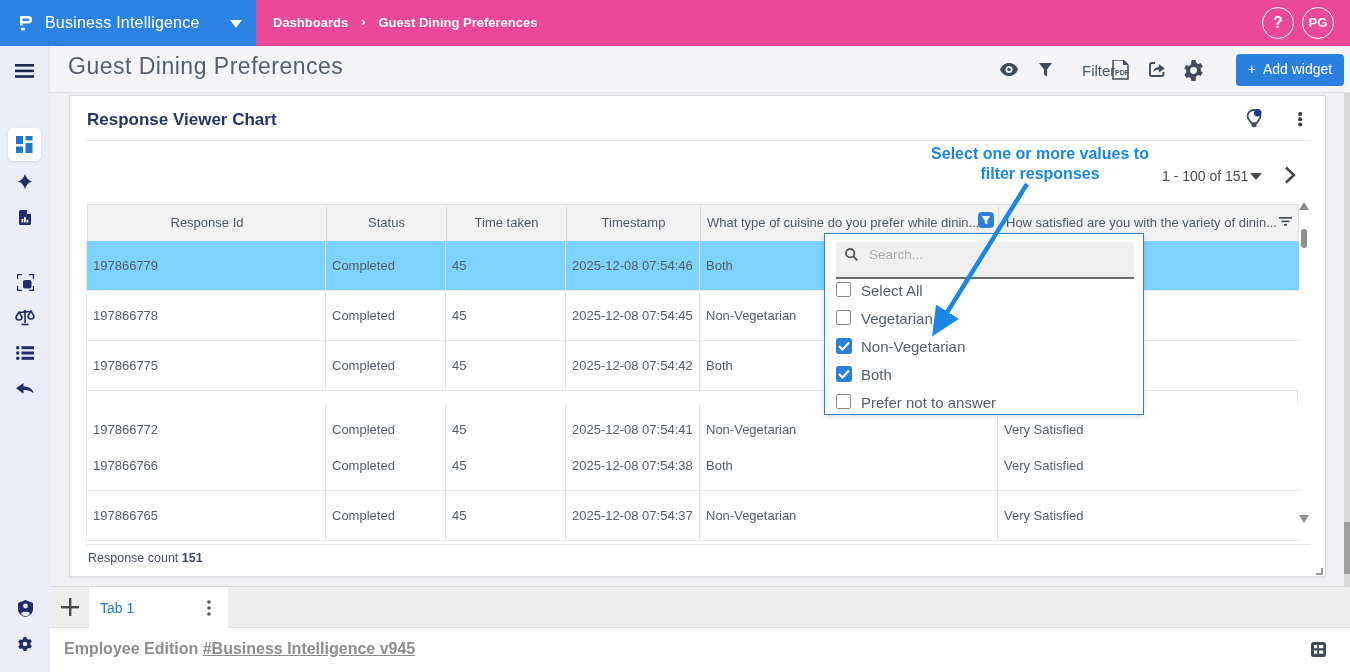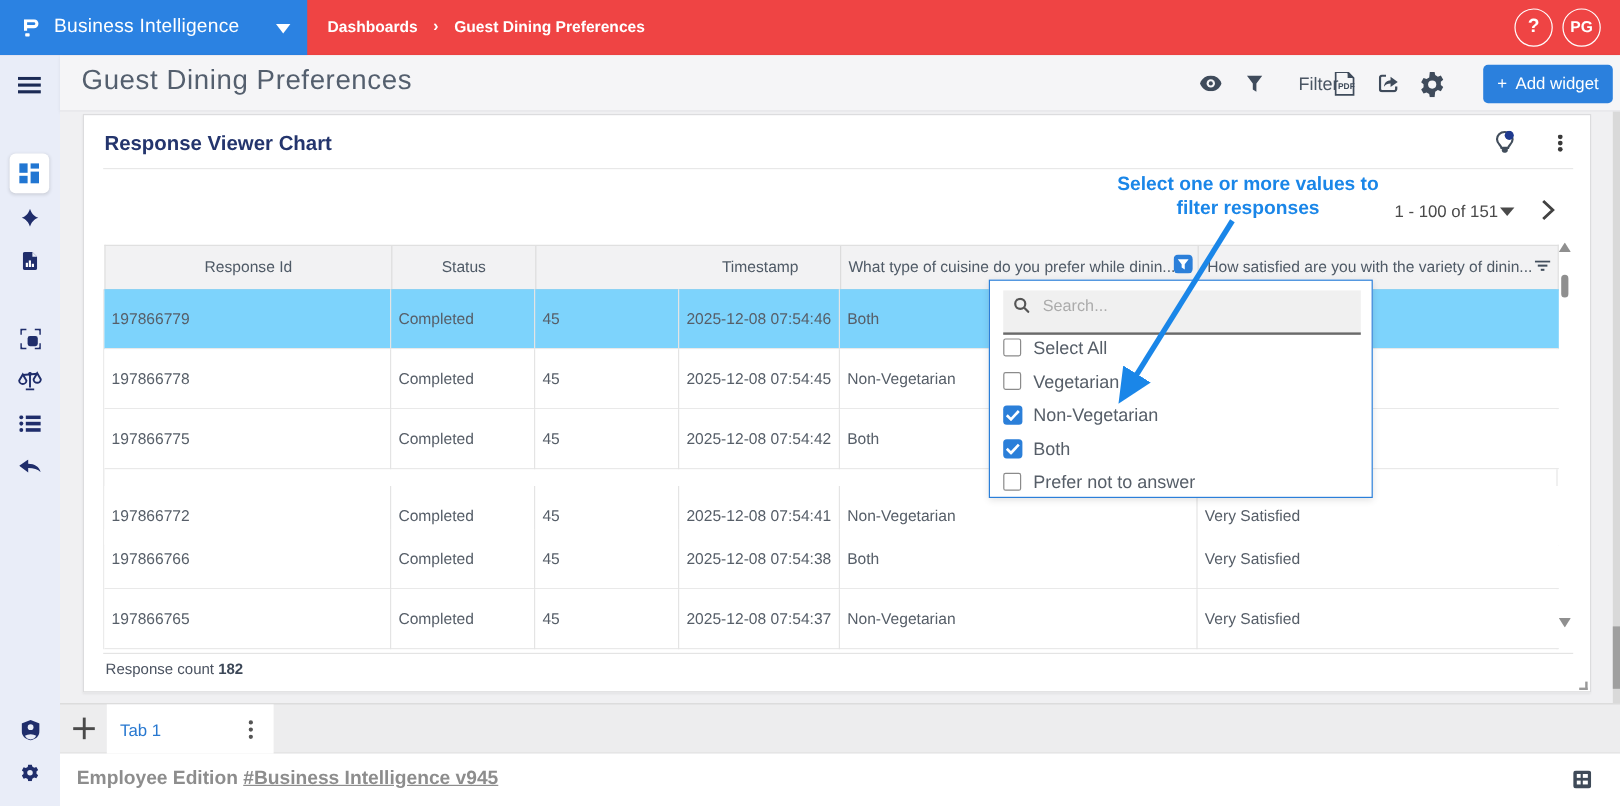--- a/index.html
+++ b/index.html
@@ -1,19 +1,19 @@
 <!DOCTYPE html>
 <html><head>
 <meta charset="utf-8">
 <style>
 * { margin:0; padding:0; box-sizing:border-box; }
 html,body { width:1350px; height:672px; overflow:hidden; font-family:"Liberation Sans", sans-serif; background:#f0f0f2; }
 .abs { position:absolute; }
 
-#navbar { position:absolute; left:0; top:0; width:1350px; height:46px; background:#ef4444; }
+#navbar { position:absolute; left:0; top:0; width:1350px; height:46px; background:#ec4899; }
 #brand { position:absolute; left:0; top:0; width:256px; height:46px; background:#2b82e2; }
 
 #brand .name { position:absolute; left:45px; top:14px; font-size:16px; color:#fff; font-weight:400; letter-spacing:0.2px; }
 #brand .caret { position:absolute; left:230px; top:20px; width:0; height:0; border-left:6.5px solid transparent; border-right:6.5px solid transparent; border-top:8px solid #fff; }
 #crumbs { position:absolute; left:273px; top:15px; color:#fff; font-size:13px; font-weight:700; }
 #crumbs .chev { margin:0 13px; font-weight:700; font-size:13px; position:relative; top:-1px; }
 .navcircle { position:absolute; top:7px; width:32px; height:32px; border:1.5px solid #fff; border-radius:50%; color:#fff; text-align:center; line-height:29px; font-weight:700; }
 #helpc { left:1262px; font-size:16px; }
 #avatar { left:1302px; font-size:13px; letter-spacing:0; }
 
@@ -213,39 +213,40 @@
   <div id="pager">1 - 100 of 151</div>
   <div id="pagercaret"></div>
   <svg id="nextpage" width="12" height="18" viewBox="0 0 12 18">
     <path d="M2 1.5 L10 9 L2 16.5" fill="none" stroke="#424242" stroke-width="2.4"></path>
   </svg>
 
   <div id="tbl">
     <div class="thead">
       <div class="th" style="left:0; width:239px; text-align:center;">Response Id</div>
       <div class="th" style="left:239px; width:120px; text-align:center;">Status</div>
+      <div class="th" style="left:359px; width:120px; text-align:center;">Time taken</div>
       <div class="th" style="left:479px; width:134px; text-align:center;">Timestamp</div>
       <div class="th" style="left:613px; width:298px; padding-left:6px;">What type of cuisine do you prefer while dinin...</div>
       <div class="th" style="left:911px; width:301px; padding-left:7px; border-right:none;">How satisfied are you with the variety of dinin...</div>
     </div>
 
   </div>
   <svg class="abs" style="left:908px; top:116px; z-index:5;" width="16" height="16" viewBox="0 0 16 16">
     <rect x="0" y="0" width="16" height="16" rx="4" fill="#2b7fd9"></rect>
     <path d="M3.5 4 H12.5 L9.3 8.2 V12.5 L6.7 11 V8.2 Z" fill="#fff"></path>
   </svg>
 
   <svg class="abs" style="left:1209px; top:121px;" width="13" height="9" viewBox="0 0 13 9">
     <rect x="0" y="0" width="13" height="1.7" fill="#424e5c"></rect>
     <rect x="2.5" y="3.5" width="8" height="1.7" fill="#424e5c"></rect>
     <rect x="5" y="7" width="3" height="1.7" fill="#424e5c"></rect>
   </svg>
 
   <div id="cfootdiv"></div>
-  <div id="respcount">Response count <b style="color:#3d4858;">182</b></div>
+  <div id="respcount">Response count <b style="color:#3d4858;">151</b></div>
   <div id="resize"></div>
 </div>
 
 <div id="rows" class="abs" style="left:86px; top:241px; width:1212px; z-index:1; border-left:1px solid #e7e7e7; border-right:1px solid #e7e7e7; height:300px;">
     <div class="row" style="top:0px; background:#7dd3fc;">
       <div class="td" style="left:0px; width:239px; ">197866779</div>
       <div class="td" style="left:239px; width:120px; ">Completed</div>
       <div class="td" style="left:359px; width:120px; ">45</div>
       <div class="td" style="left:479px; width:134px; ">2025-12-08 07:54:46</div>
       <div class="td" style="left:613px; width:298px; ">Both</div>

